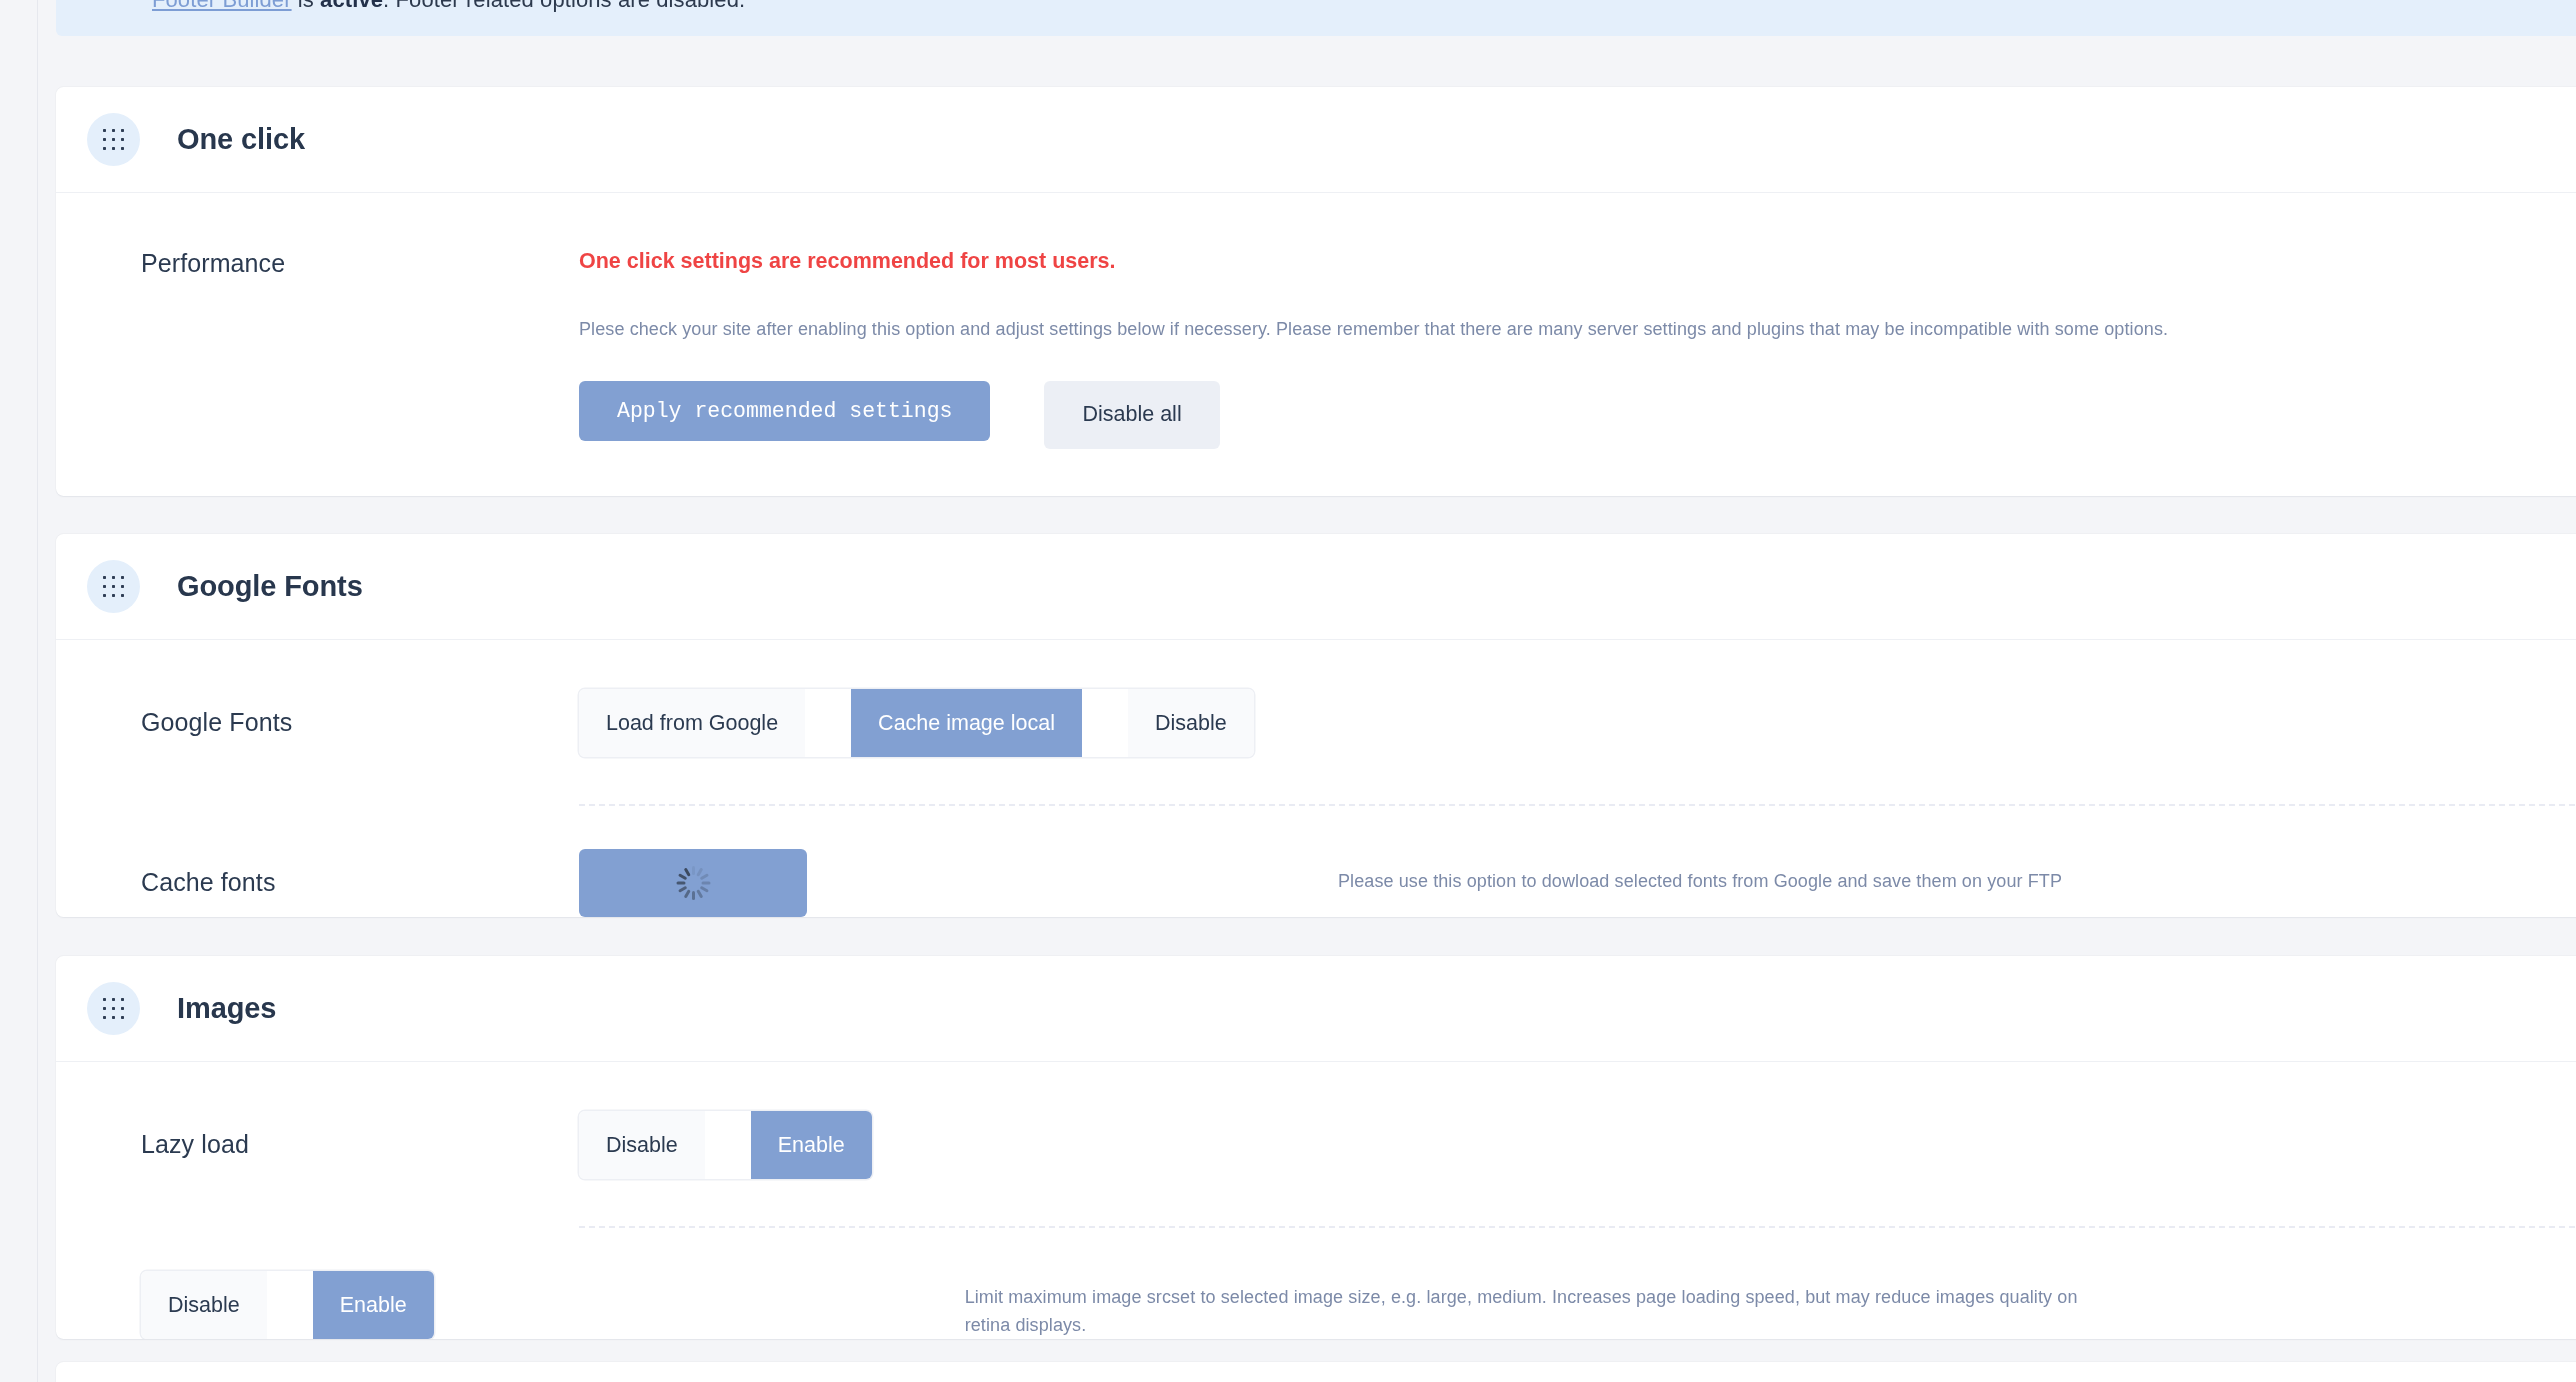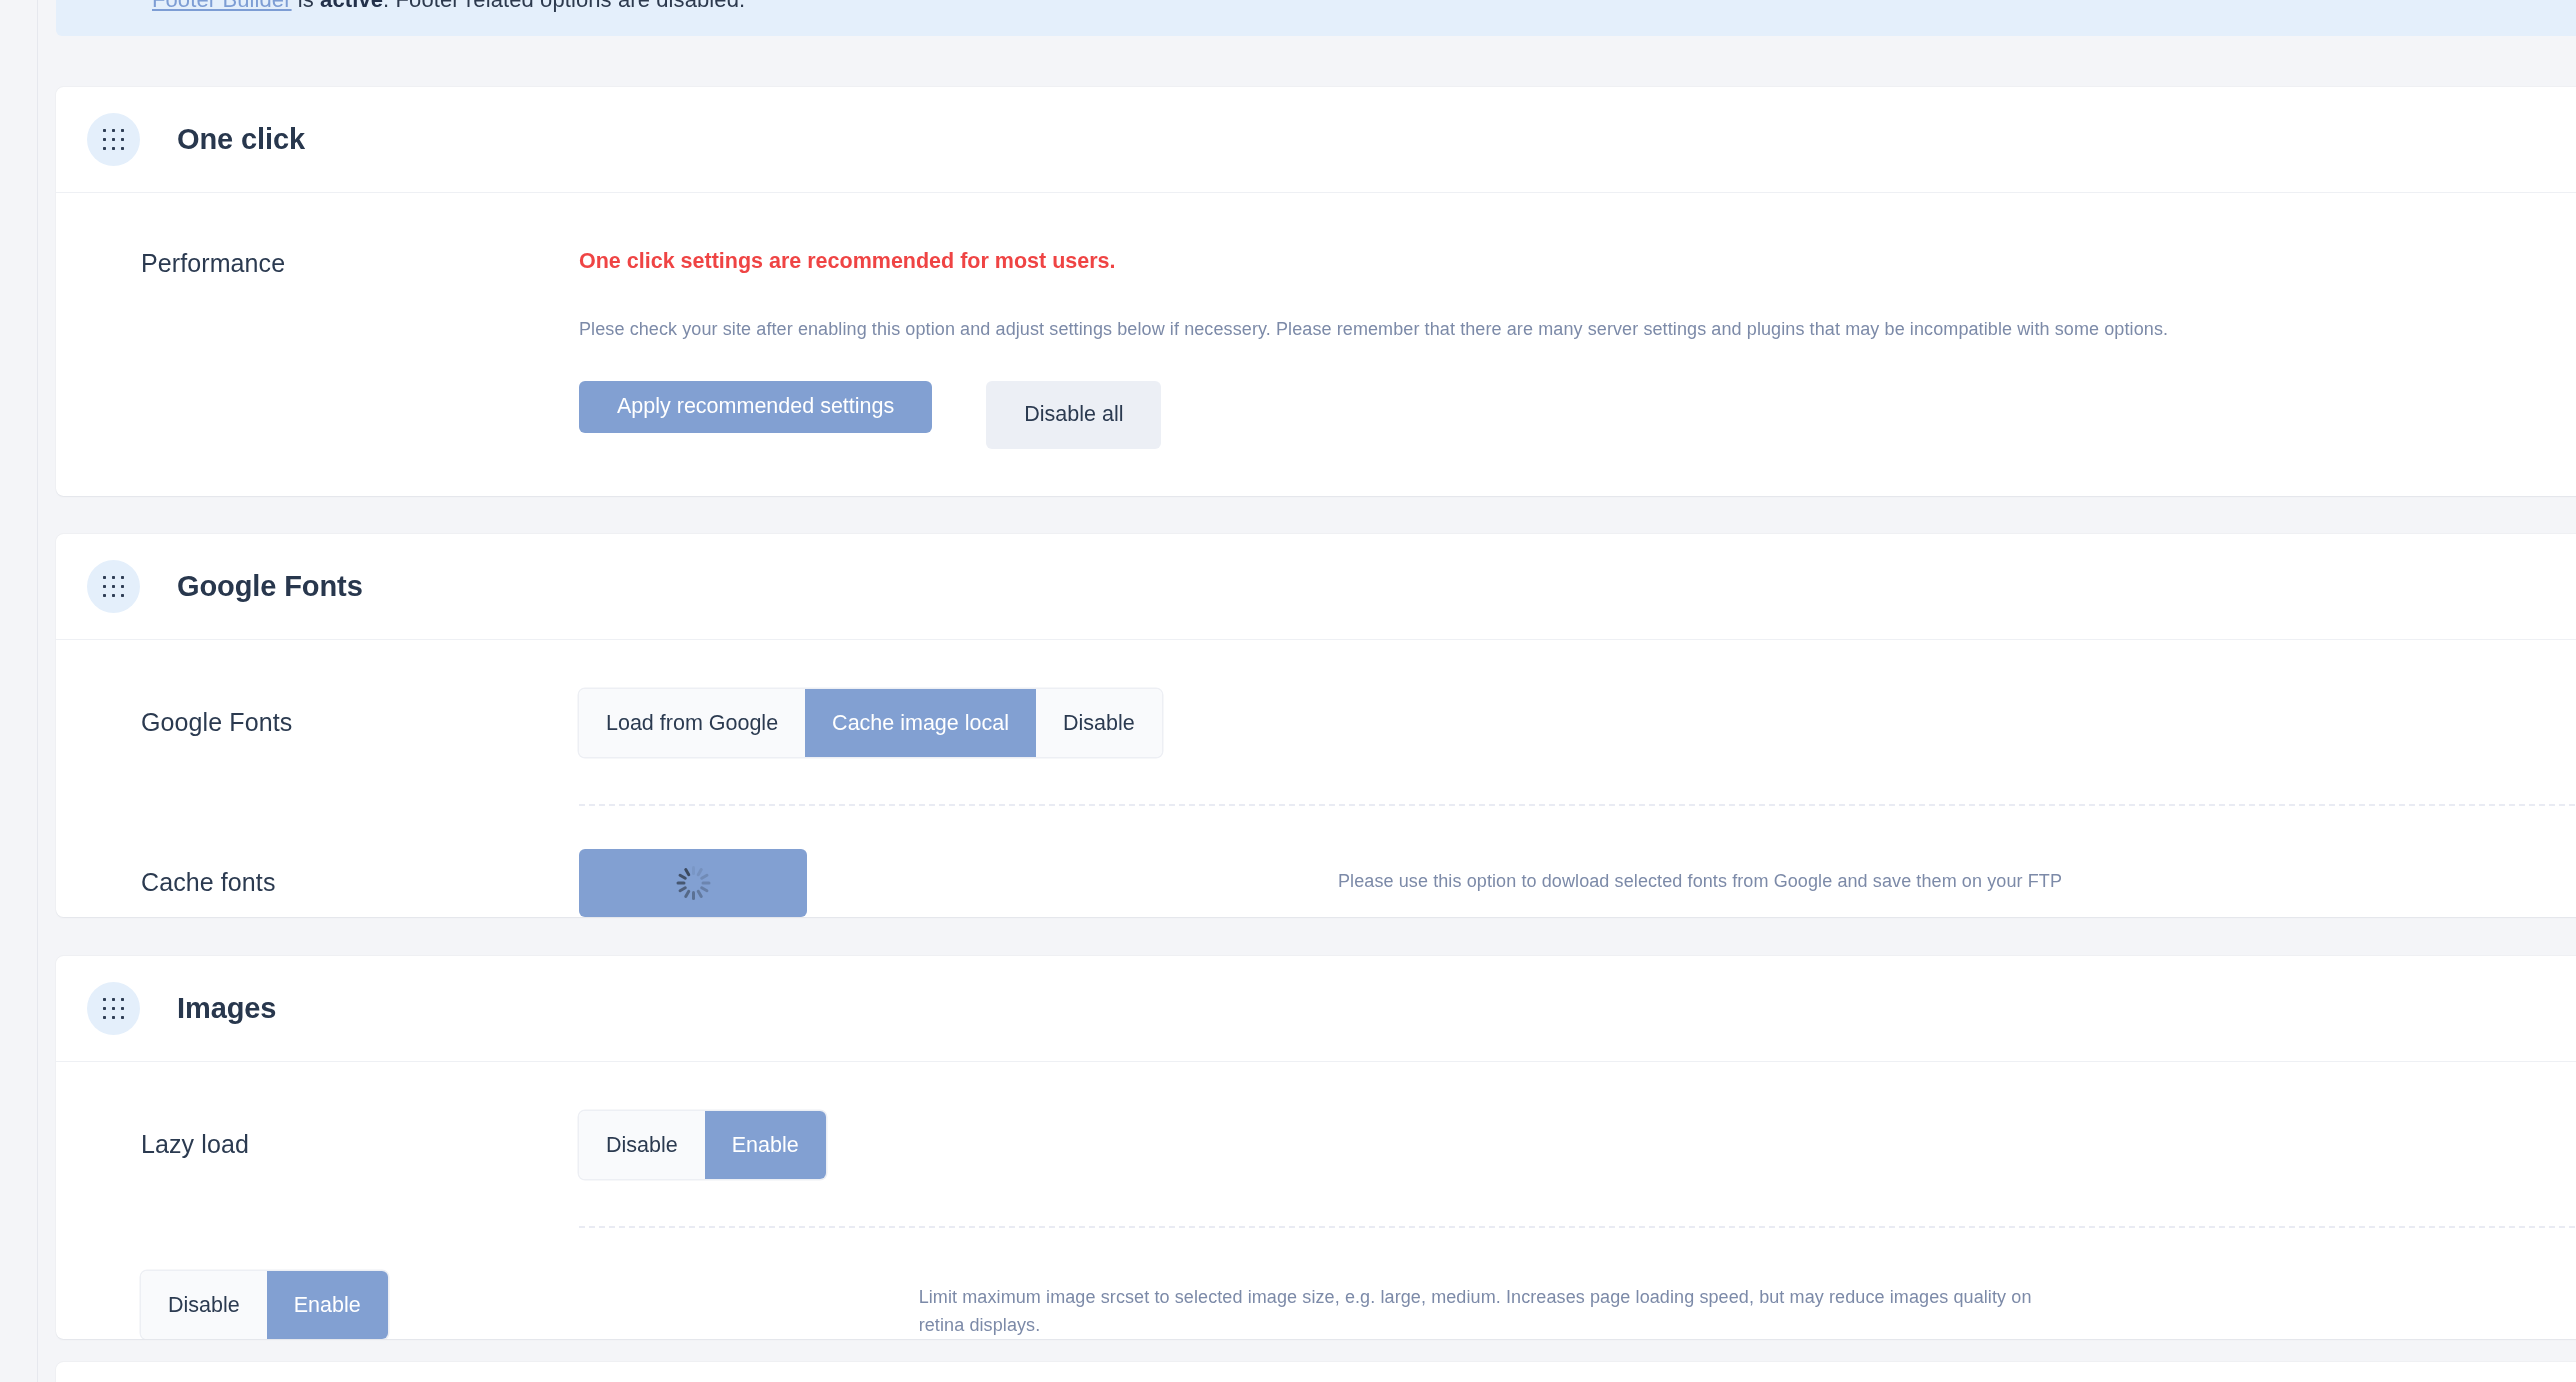--- a/index.html
+++ b/index.html
@@ -149,22 +149,23 @@
     font-size: 21.5px;
     border: none;
     border-radius: 6px;
     cursor: pointer;
     font-family: "Liberation Sans", sans-serif;
     box-sizing: border-box;
   }
   .btn-primary {
     background: #82a0d2;
     color: #ffffff;
-    height: 52px;
+    height: 60px;
     padding: 0 38px;
+    font-family: Liberation Mono, monospace;
   }
   .btn-secondary {
     background: #eceff5;
     color: #2b3a50;
     height: 68px;
     padding: 0 38px;
     margin-left: 48px;
   }
   .btn-spinner {
     background: #82a0d2;
@@ -172,20 +173,21 @@
     width: 228px;
     border-radius: 6px;
   }
 
   
   .seg {
     display: inline-flex;
     border-radius: 6px;
     overflow: hidden;
     box-shadow: 0 0 0 1.5px #edeff4;
+    gap: 46px;
   }
   .seg-item {
     font-size: 21.5px;
     height: 68px;
     display: flex;
     align-items: center;
     justify-content: center;
     padding: 0 27px;
     background: #f9fafc;
     color: #2b3a50;

